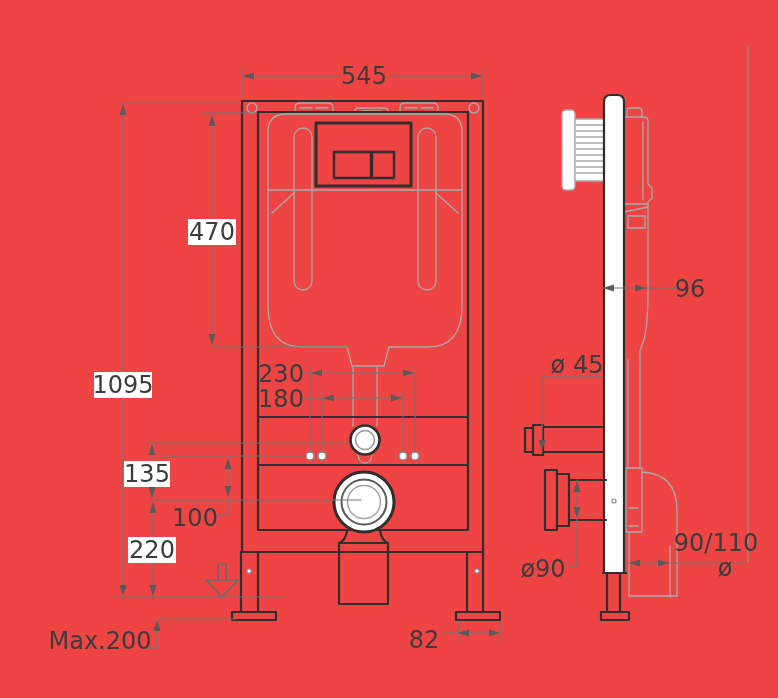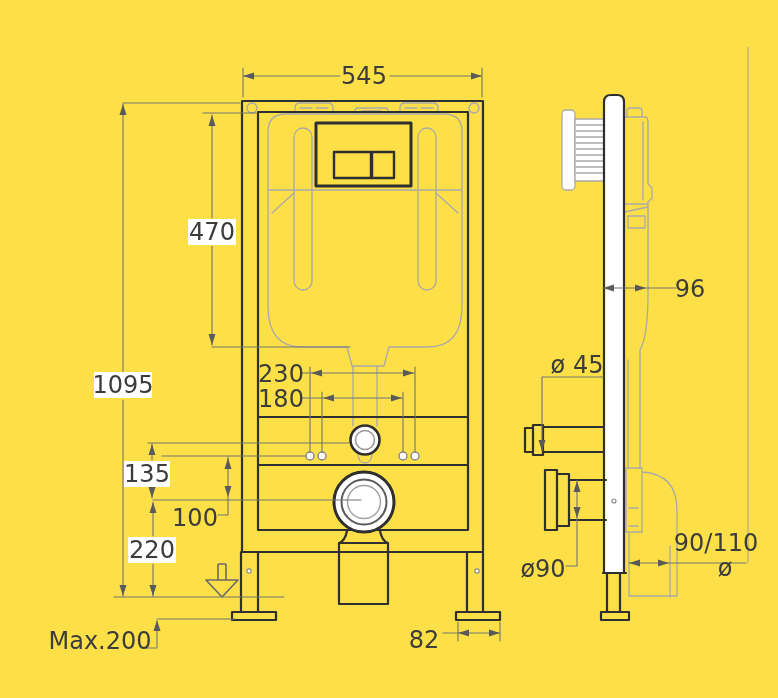--- a/index.html
+++ b/index.html
@@ -1,17 +1,17 @@
 <!DOCTYPE html>
 <html><head>
 <meta charset="utf-8">
 <style>
   html,body{margin:0;padding:0;background:#ffffff;}
   .stage{
-    position:relative;width:778px;height:698px;background:#fde047;
+    position:relative;width:778px;height:698px;background:#ef4444;
     font-family:"DejaVu Sans",sans-serif;overflow:hidden;
   }
   svg text{
     font-family:"DejaVu Sans","Liberation Sans",sans-serif;
     font-size:24px;fill:#3c3c3c;text-anchor:middle;
   }
   .outline{stroke:#2f2f2f;fill:none;stroke-width:2.2;stroke-linejoin:round;stroke-linecap:round;}
   .outline-heavy{stroke:#2f2f2f;fill:none;stroke-width:3;stroke-linejoin:round;}
   .outline-med{stroke:#2f2f2f;fill:none;stroke-width:2.4;stroke-linejoin:round;}
   .detail{stroke:#a9a9a9;fill:none;stroke-width:1.3;stroke-linejoin:round;stroke-linecap:round;}

